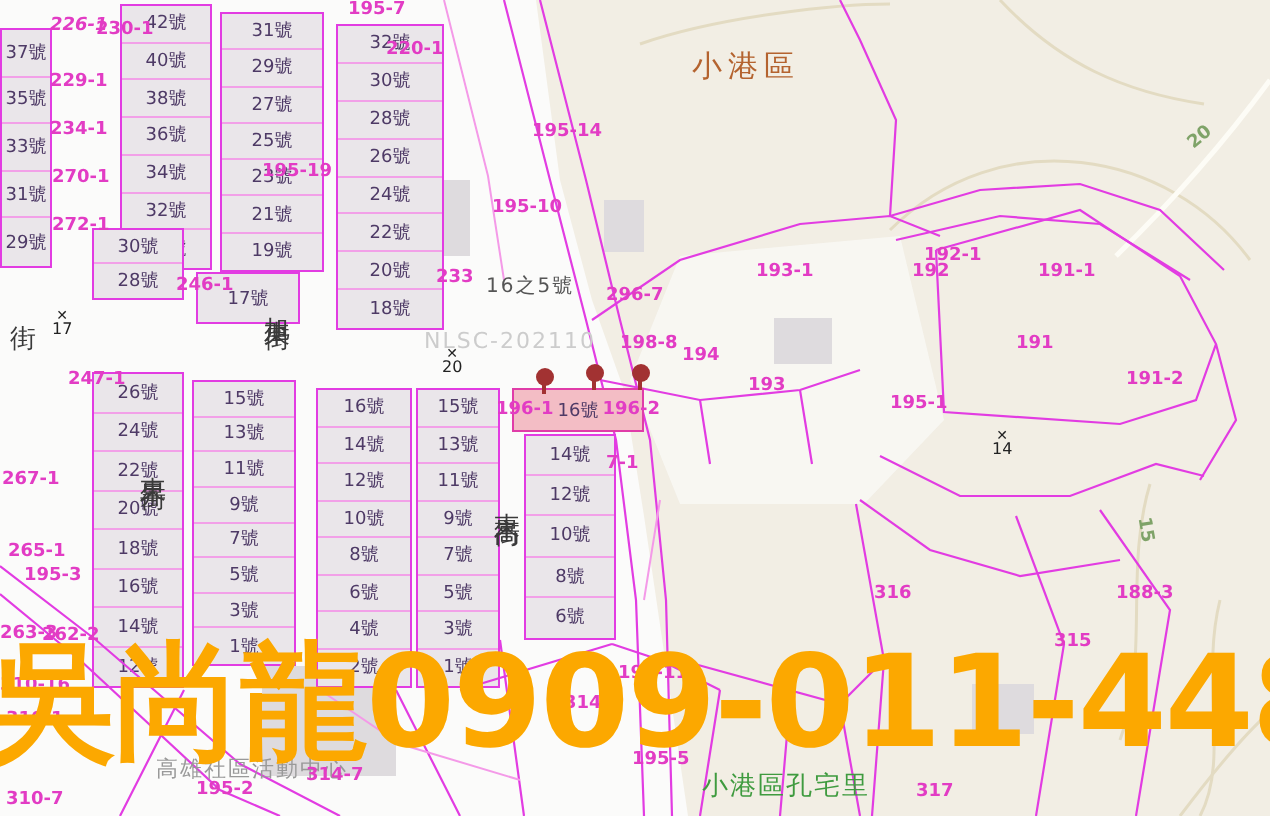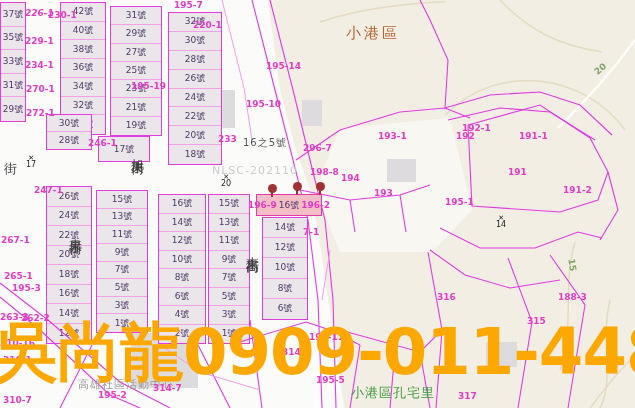--- a/index.html
+++ b/index.html
@@ -78,21 +78,21 @@
       <path d="M230,345 L306,322"></path>
     </g>
     <g stroke="#F49AE8" stroke-width="1" fill="none">
       <path d="M222,0 L244,88 L252,140"></path>
       <path d="M160,345 L200,372 L260,390"></path>
       <path d="M330,250 L322,300"></path>
     </g>
   </svg>
 
   <div id="gen">
-      <div class="block" style="left: 0px; top: 2px; width: 26px; height: 120px;">
+      <div class="block" style="left: 0px; top: 14px; width: 26px; height: 120px;">
         <div class="lot" style="height: 23.6px;">
           <span>37號</span>
         </div>
         <div class="lot" style="height: 23.6px;">
           <span>35號</span>
         </div>
         <div class="lot" style="height: 23.6px;">
           <span>33號</span>
         </div>
         <div class="lot" style="height: 23.6px;">
@@ -373,21 +373,21 @@
         <b>14</b>
       </div>
       <div class="elev" style="left: 594px; top: 64px; transform: rotate(-40deg);">20</div>
       <div class="elev" style="left: 566px; top: 260px; transform: rotate(80deg);">15</div>
       <div class="pin" style="left: 268px; top: 184px;"></div>
       <div class="pin" style="left: 293px; top: 182px;"></div>
       <div class="pin" style="left: 316px; top: 182px;"></div>
     </div>
 
   <div class="hl" id="hl" style="left: 256px; top: 194px; width: 66px; height: 22px;">
-    <span class="p">196-9</span>
+    <span class="p">196-1</span>
     <span class="n">16號</span>
     <span class="p">196-2</span>
   </div>
 
   <div class="annot" id="lot-annot" style="left: 243px; top: 136px;">16之5號</div>
   <div class="nlsc">NLSC-202110</div>
   <div class="district" style="color: rgb(180, 99, 47);">小港區</div>
   <div class="village" style="color: rgb(63, 155, 63);">小港區孔宅里</div>
   <div class="bldglbl">高雄社區活動中心</div>
   <div class="wm" style="color: rgb(252, 168, 0);">吳尚龍0909-011-448</div>

